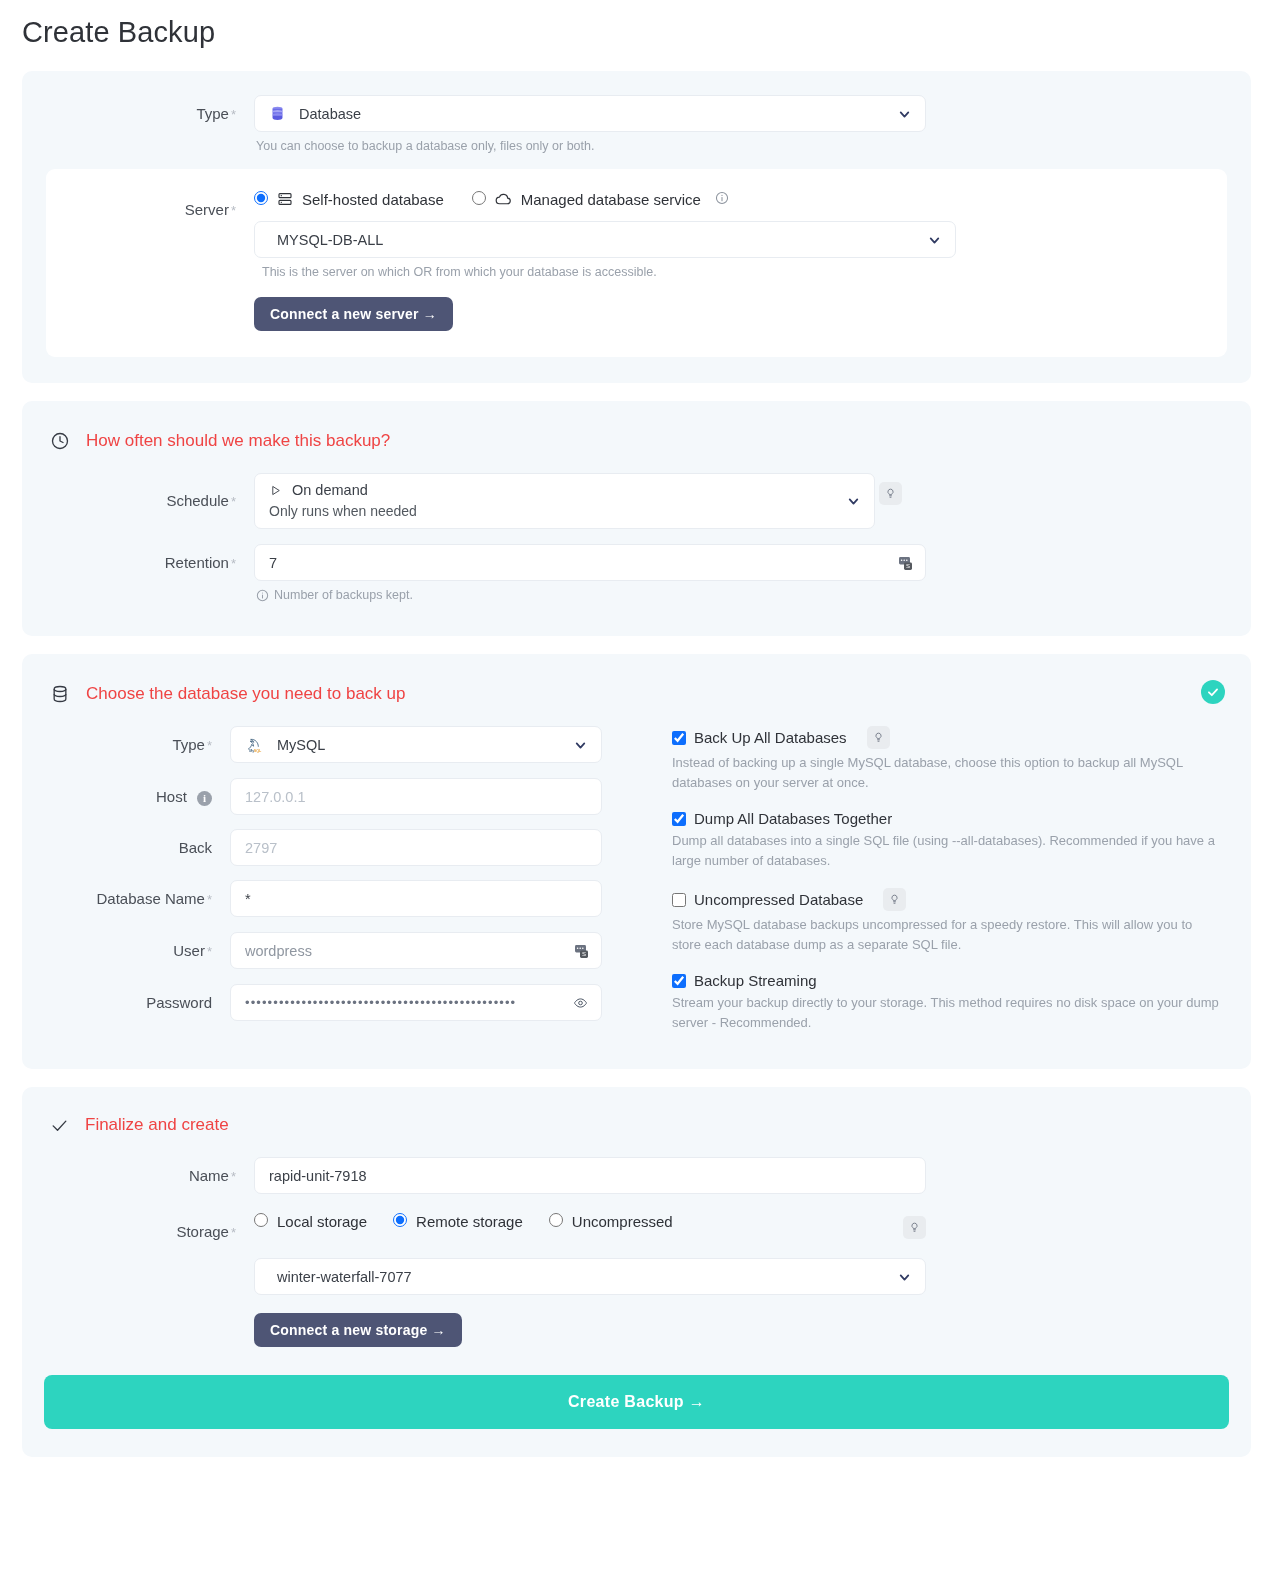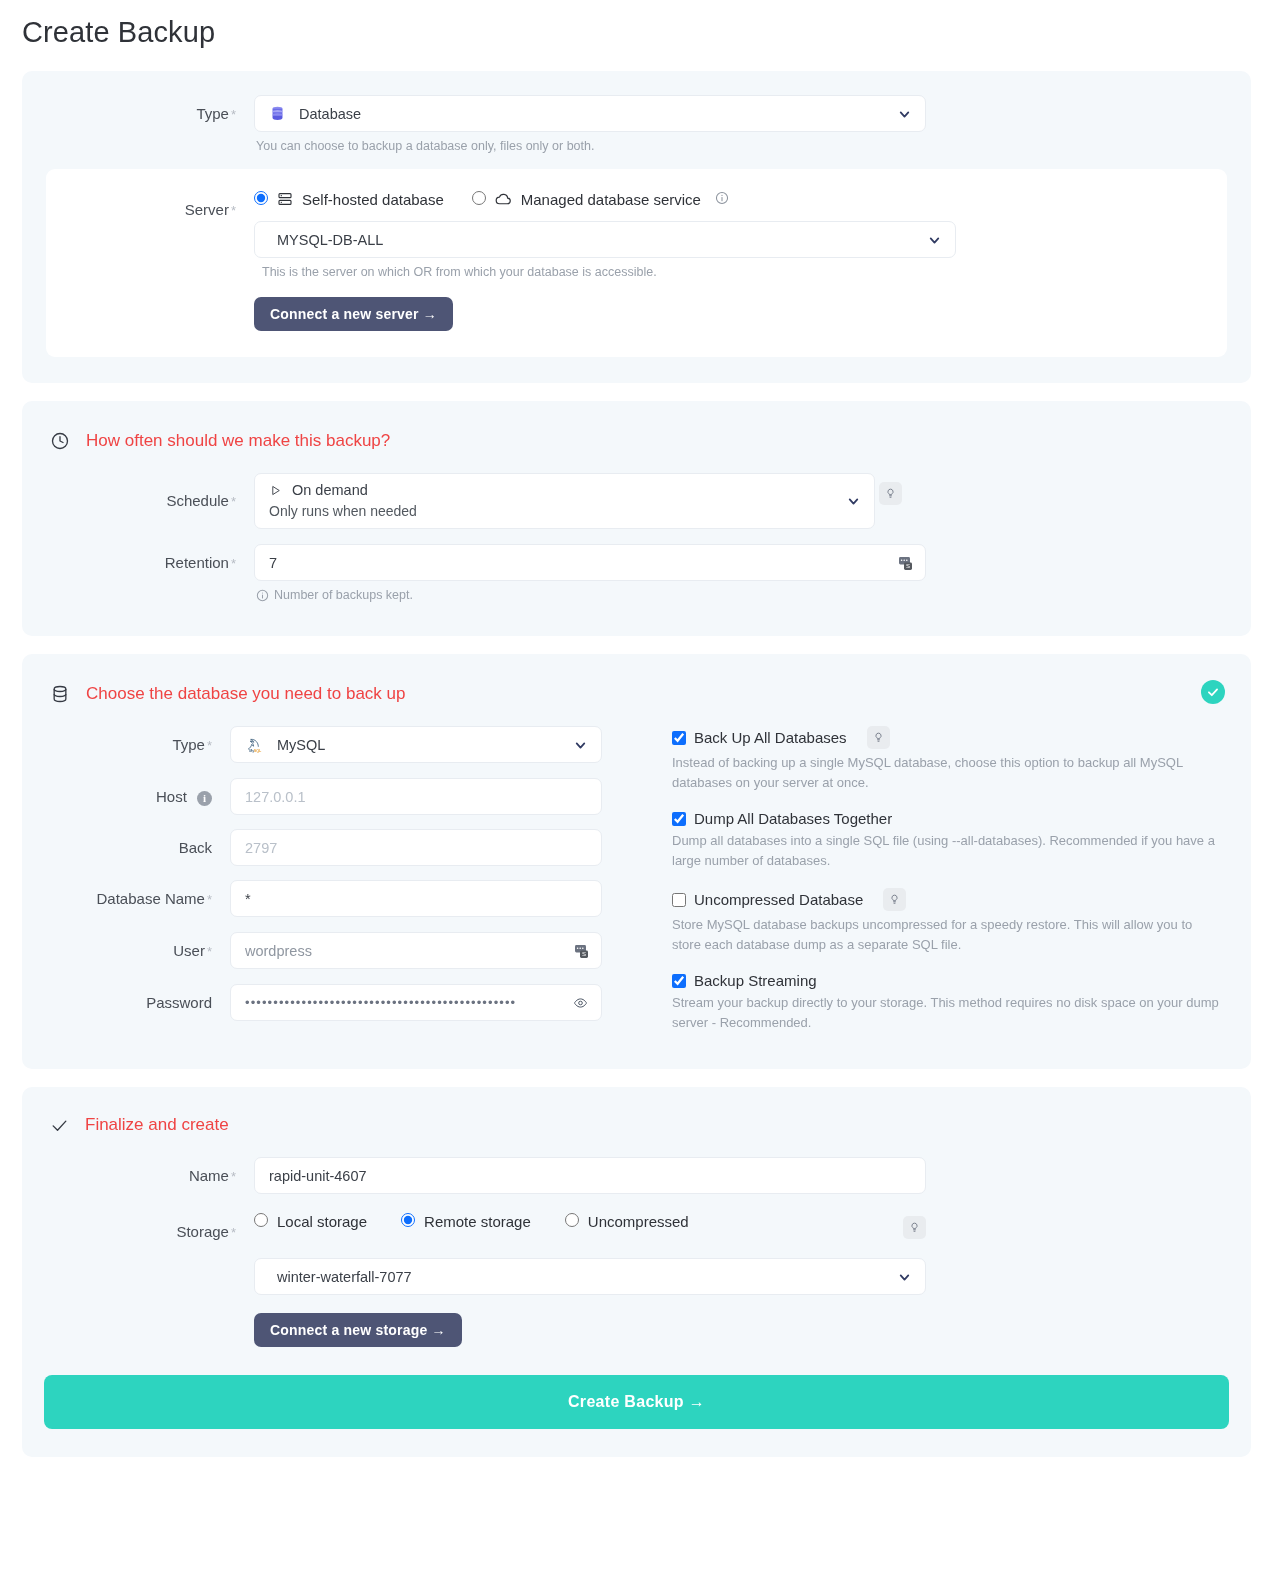--- a/index.html
+++ b/index.html
@@ -500,32 +500,32 @@
       </span>
       <span class="sh-title">Finalize and create</span>
     </div>
 
     <div class="row" style="padding:0 24px;margin-top:6px;">
       <div class="lbl">
         <span>Name</span><span class="req">*</span>
       </div>
       <div class="field" style="max-width:672px;">
         <div class="control">
-          <span>rapid-unit-4607</span>
+          <span>rapid-unit-7918</span>
         </div>
       </div>
     </div>
 
     <div class="row" style="padding:0 24px;margin-top:18px;">
       <div class="lbl">
         <span>Storage</span><span class="req">*</span>
       </div>
       <div class="field" style="max-width:672px;">
         <div style="display:flex;align-items:center;">
-          <div class="radio-group" style="margin-bottom:12px;gap:34px;flex:1;">
+          <div class="radio-group" style="margin-bottom:12px;gap:26px;flex:1;">
             <label class="radio-line">
               <input type="radio" name="stg" style="">
               <span>Local storage</span>
             </label>
             <label class="radio-line">
               <input type="radio" name="stg" checked="" style="">
               <span>Remote storage</span>
             </label>
             <label class="radio-line">
               <input type="radio" name="stg" style="">

